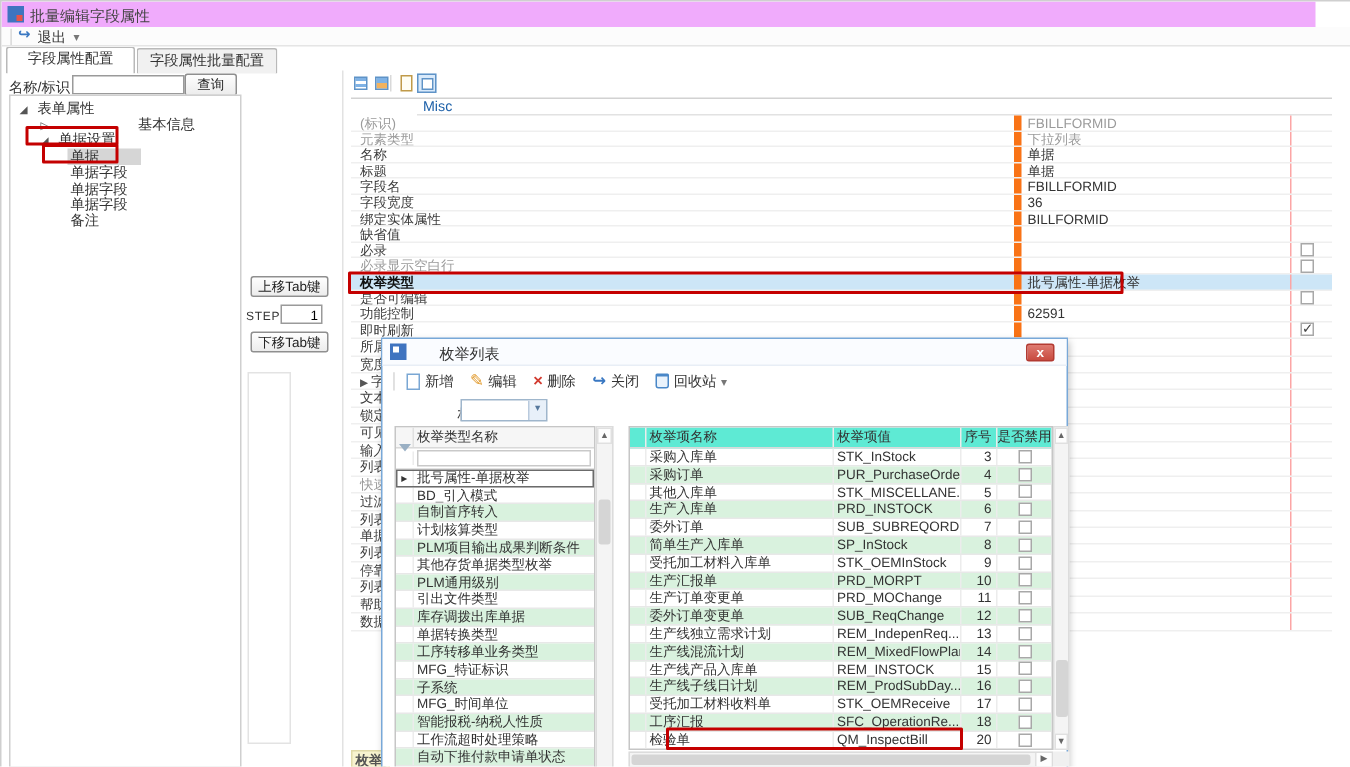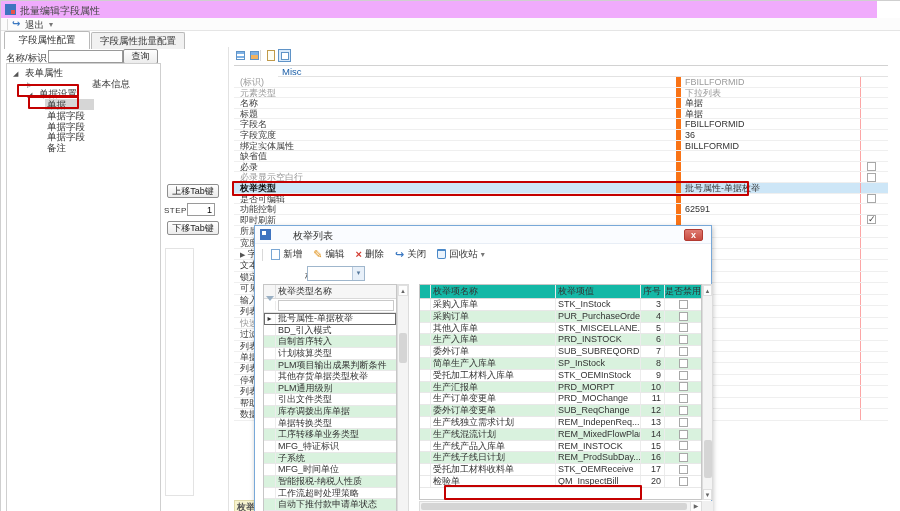--- a/index.html
+++ b/index.html
@@ -131,21 +131,21 @@
   .sthumb { position:absolute; left:1px; width:8px; background:#d5d5d5; border-radius:2px; }
   .tl-scroll { left:142px; top:58px; width:12px; height:242px; }
   .it-scroll { left:447px; top:58px; width:11px; height:216px; }
   .hscroll { left:164px; top:275px; width:283px; height:11px; background:#f4f4f4; border:1px solid #dcdcdc; }
   .hthumb { position:absolute; left:1px; top:1px; width:266px; height:7px; background:#d5d5d5; border-radius:2px; }
   .hbtn { position:absolute; right:0; top:0; width:11px; height:9px; background:#fdfdfd; border-left:1px solid #e0e0e0;
           font-size:6px; color:#666; text-align:center; line-height:9px; }
   .corner { left:447px; top:275px; width:11px; height:11px; background:#f0f0f0; }
 
   .itable { left:164px; top:58px; width:283px; height:216px; border:1px solid #c6c6c6; background:#fff; font-size:9px; overflow:hidden; }
-  .ihead { display:flex; height:14px; line-height:13px; background:#14b8a6; border-bottom:1px solid #d9d9d9; }
+  .ihead { display:flex; height:14px; line-height:13px; background:#5eead4; border-bottom:1px solid #d9d9d9; }
   .irow { display:flex; height:11.8px; line-height:11.6px; border-bottom:1px solid #e8e8e8; }
   .irow.green { background:#d9f2de; }
   .ci { flex:0 0 11px; border-right:1px solid #ececec; }
   .cn { flex:0 0 125px; padding-left:2px; border-right:1px solid #ececec; overflow:hidden; white-space:nowrap; }
   .cv { flex:0 0 85px;  padding-left:2px; border-right:1px solid #ececec; overflow:hidden; white-space:nowrap; }
   .cs { flex:0 0 24px;  padding-right:3px; border-right:1px solid #ececec; text-align:right; }
   .cd { flex:1; display:flex; align-items:center; justify-content:center;text-align:center; }
 </style>
 </head>
 <body>
@@ -655,20 +655,29 @@
         </div>
         <div class="irow">
           <span class="ci"></span>
           <span class="cn">受托加工材料收料单</span>
           <span class="cv">STK_OEMReceive</span>
           <span class="cs">17</span>
           <span class="cd">
             <span class="cb"></span>
           </span>
         </div>
+        <div class="irow green">
+          <span class="ci"></span>
+          <span class="cn">工序汇报</span>
+          <span class="cv">SFC_OperationRe...</span>
+          <span class="cs">18</span>
+          <span class="cd">
+            <span class="cb"></span>
+          </span>
+        </div>
         <div class="irow">
           <span class="ci"></span>
           <span class="cn">检验单</span>
           <span class="cv">QM_InspectBill</span>
           <span class="cs">20</span>
           <span class="cd">
             <span class="cb"></span>
           </span>
         </div>
       </div>

